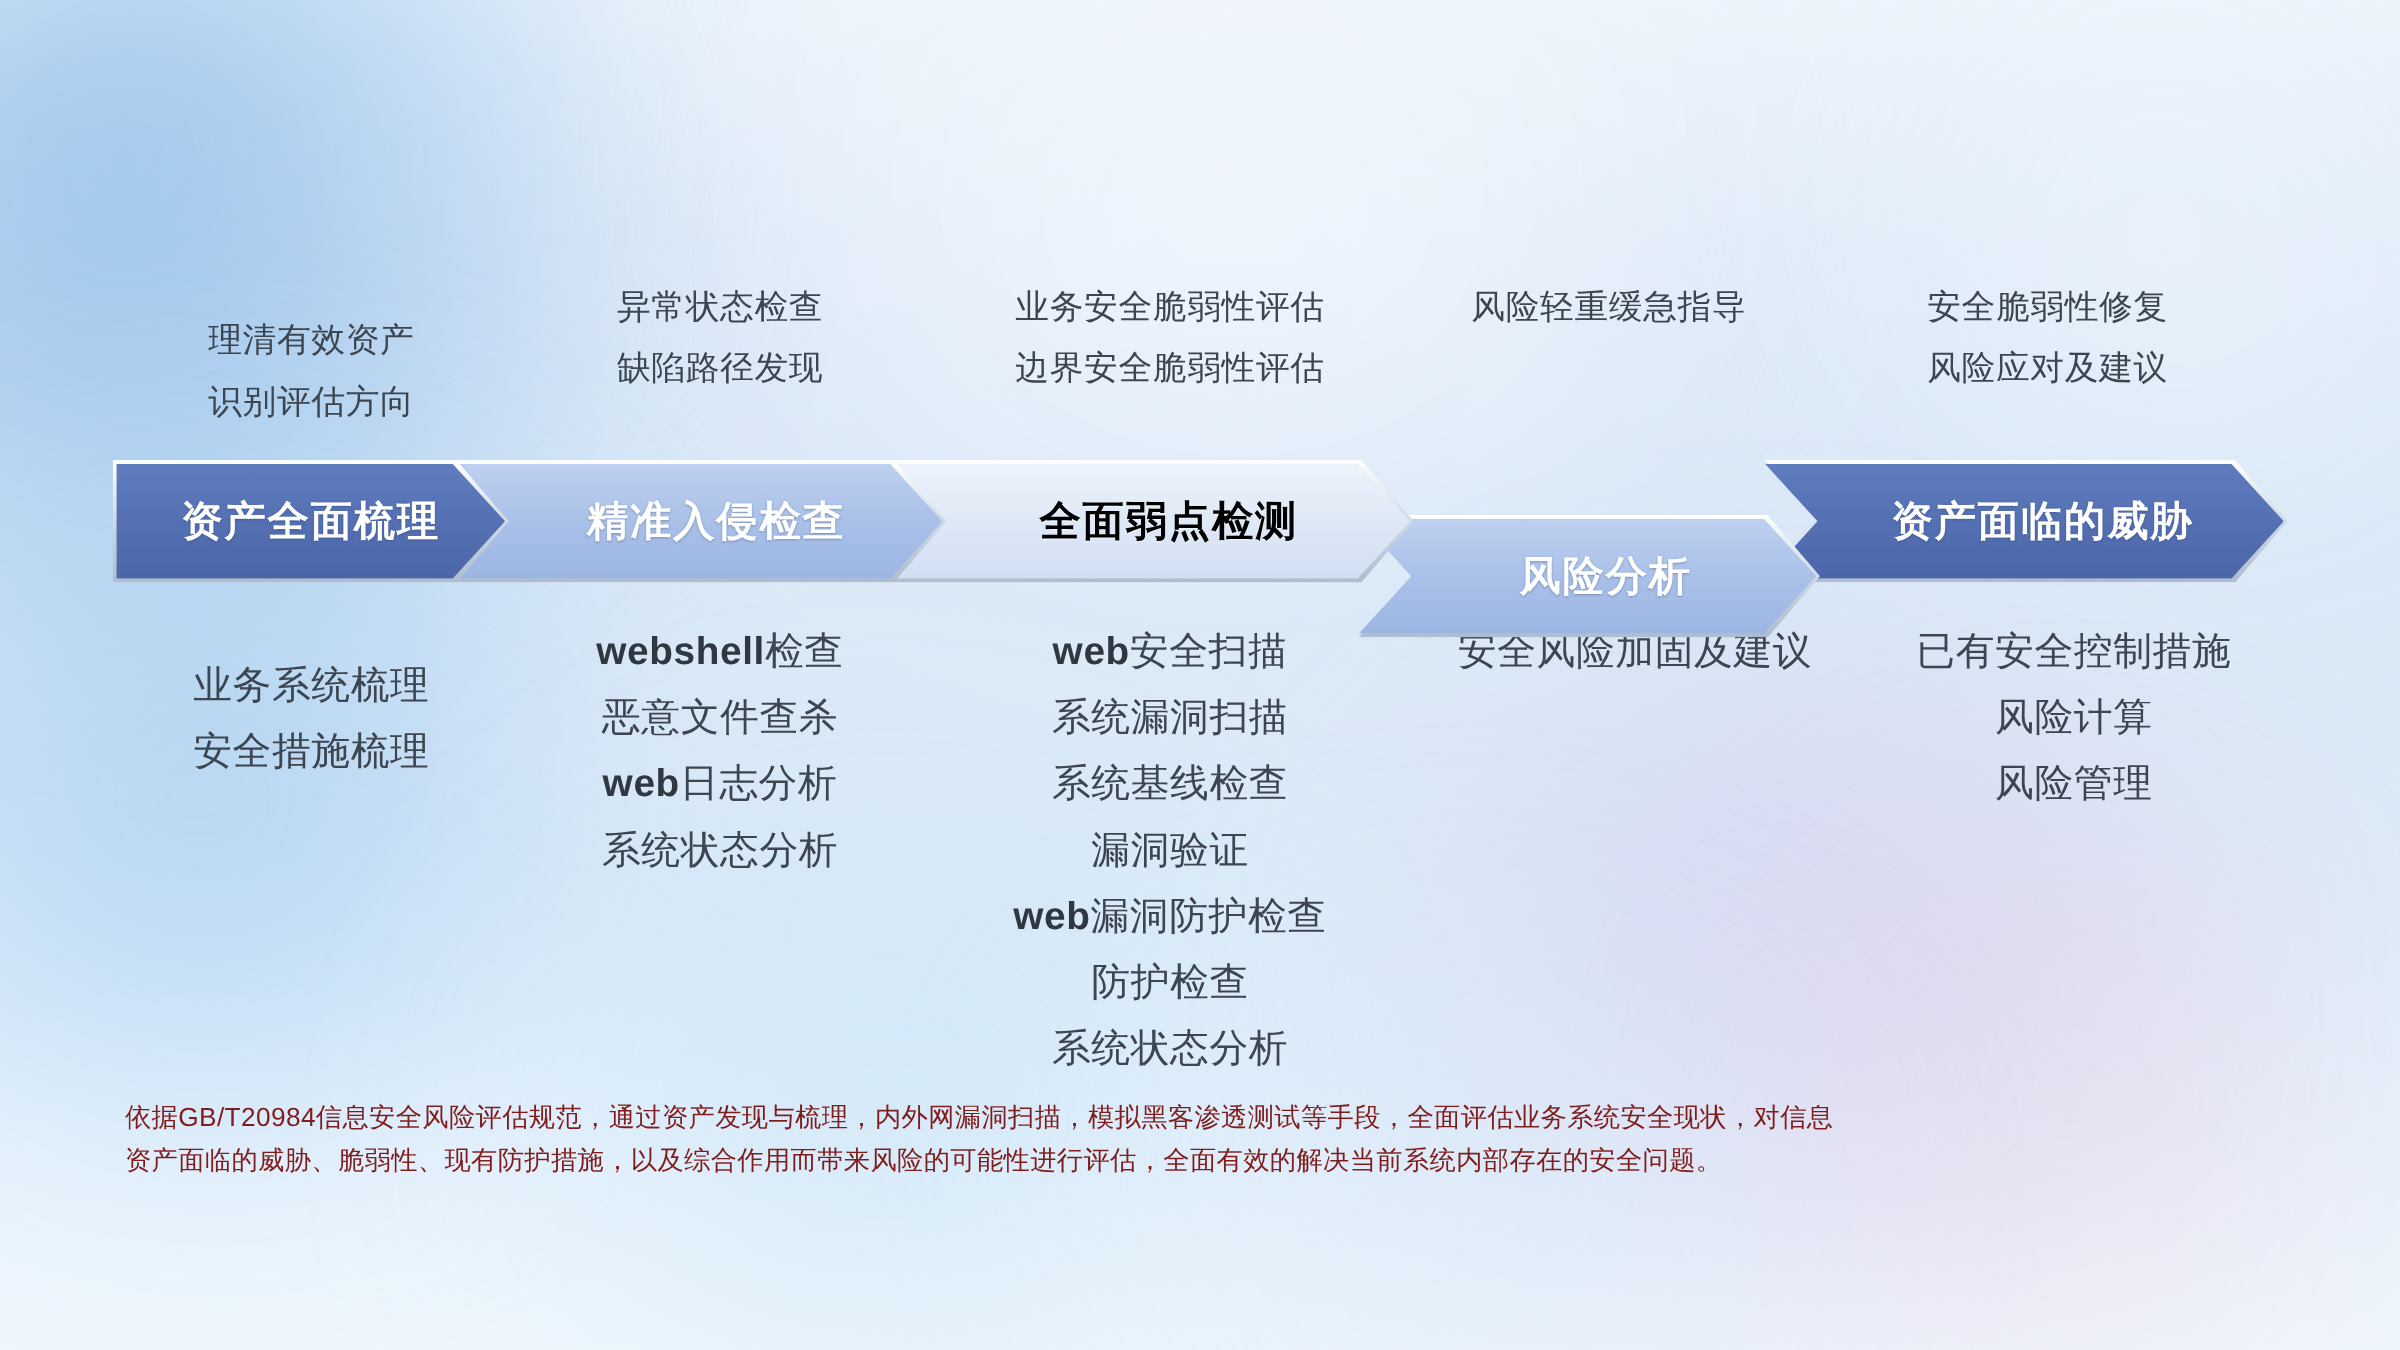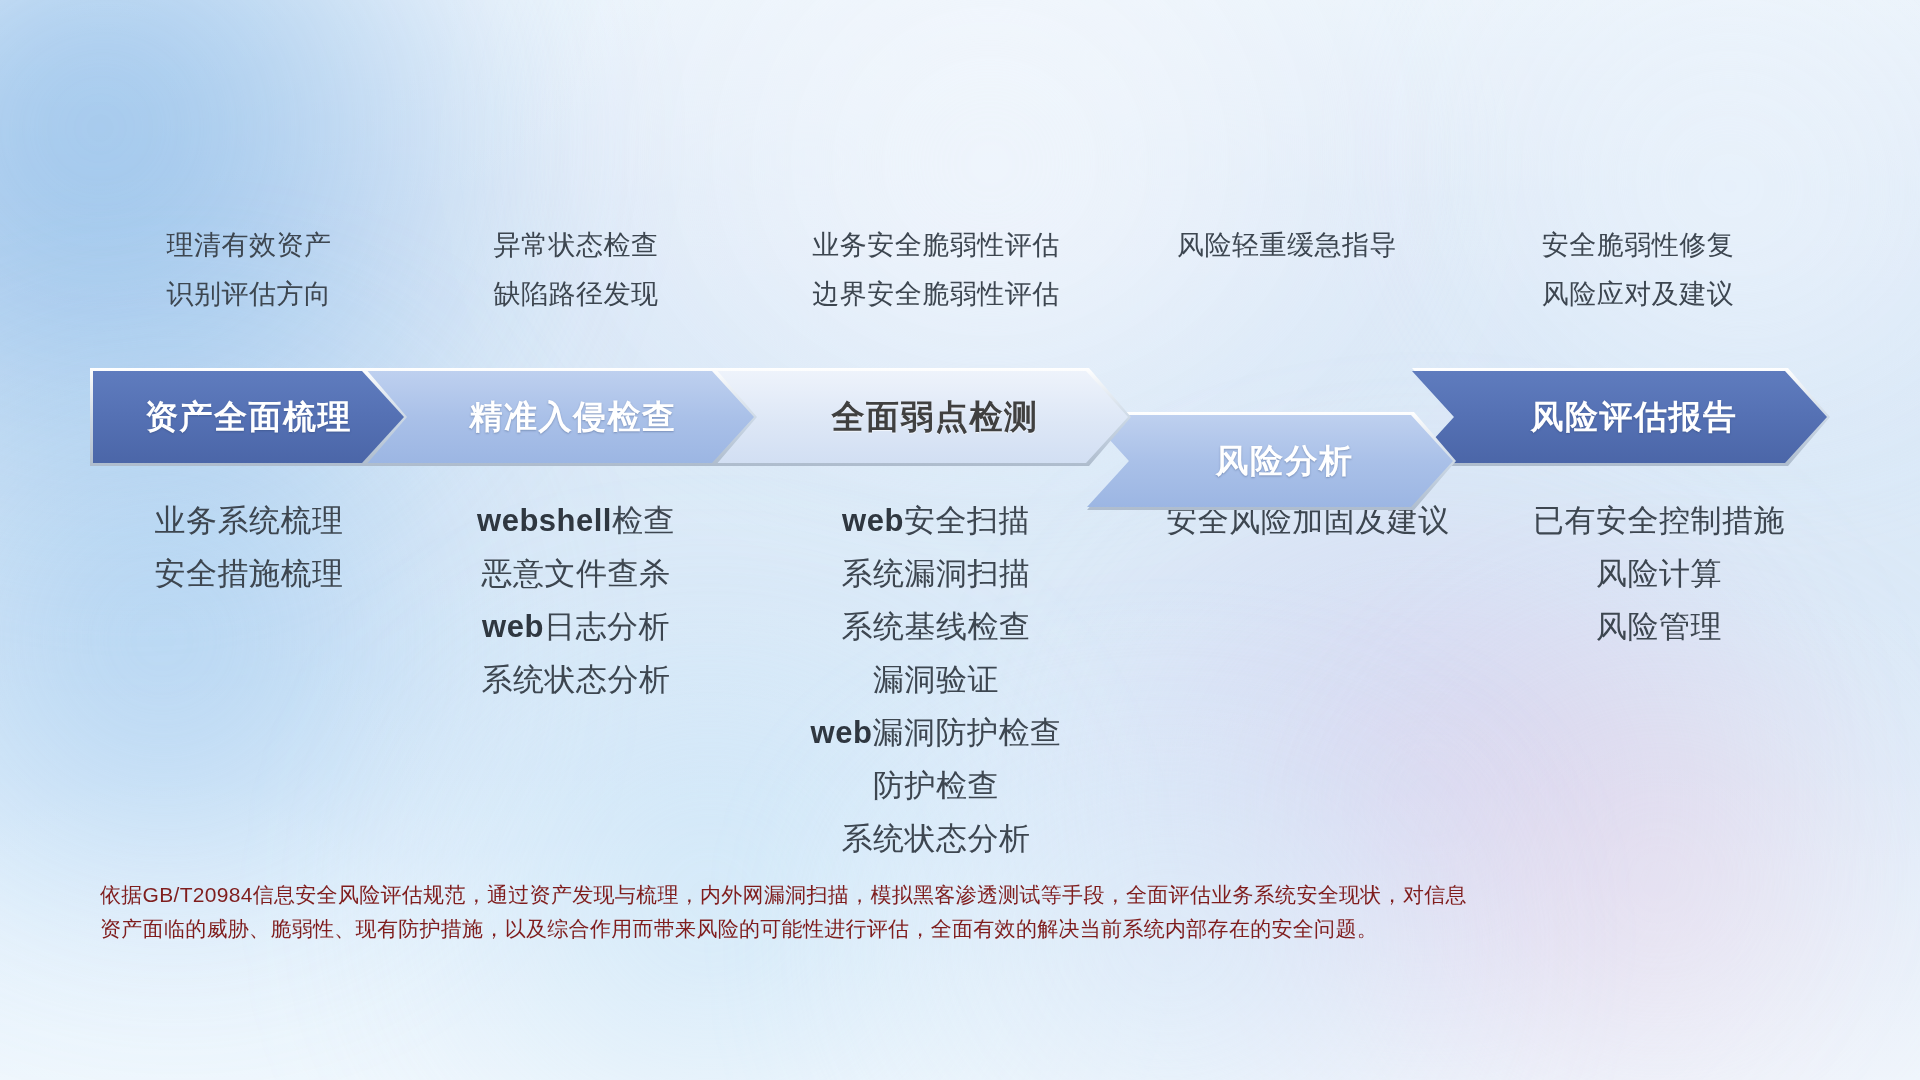--- a/index.html
+++ b/index.html
@@ -20,21 +20,21 @@
   .b4{left:980px;top:520px;width:900px;height:620px;background:radial-gradient(circle at 50% 45%,#cdbde6 0%,rgba(205,189,230,0) 70%);opacity:.55;}
   .b5{left:1280px;top:600px;width:760px;height:560px;background:radial-gradient(circle at 50% 50%,#e9c7dd 0%,rgba(233,199,221,0) 72%);opacity:.45;}
   .b6{left:300px;top:640px;width:820px;height:520px;background:radial-gradient(circle at 50% 50%,#b9dcf4 0%,rgba(185,220,244,0) 72%);opacity:.65;}
   .b7{left:1480px;top:-120px;width:620px;height:520px;background:radial-gradient(circle at 40% 60%,#eaf3fc 0%,rgba(234,243,252,0) 70%);opacity:.9;}
   .b8{left:760px;top:760px;width:820px;height:420px;background:radial-gradient(circle at 50% 40%,#cfe3f6 0%,rgba(207,227,246,0) 72%);opacity:.8;}
   .bg-veil{position:absolute;inset:0;background:linear-gradient(180deg,rgba(255,255,255,.12) 0%,rgba(255,255,255,0) 30%,rgba(255,255,255,.10) 72%,rgba(255,255,255,.30) 100%);}
 
   
   .row{position:absolute;left:96px;width:1728px;display:flex;}
   .col{flex:1;display:flex;flex-direction:column;align-items:center;}
-  .col.c1{flex:0 0 306px;}
+  .col.c1{flex:0 0 306px;margin-top:27px;}
   .col.c2{flex:0 0 348px;}
   .col.c3{flex:0 0 372px;}
   .col.c4{flex:0 0 330px;}
   .col.c5{flex:0 0 372px;}
 
   
   .top-row{top:232px;}
   .top-item{
     font-size:27px;color:#3d4650;line-height:1.0;
     letter-spacing:.5px;margin-bottom:22px;white-space:nowrap;
@@ -60,21 +60,21 @@
     clip-path:polygon(0 0, calc(100% - 42px) 0, 100% 50%, calc(100% - 42px) 100%, 0 100%, 42px 50%);
     background:linear-gradient(180deg,#ffffff 0%,#c9d6e4 55%,#aebccd 100%);
   }
   .shape.edge.head{clip-path:polygon(0 0, calc(100% - 42px) 0, 100% 50%, calc(100% - 42px) 100%, 0 100%);}
 
   .k-dark{background:linear-gradient(180deg,#5f7cbe 0%,#5571b4 48%,#4b66a8 100%);}
   .k-mid{background:linear-gradient(180deg,#bed0ef 0%,#a9c0e8 52%,#9cb6e3 100%);}
   .k-pale{background:linear-gradient(180deg,#eef3fb 0%,#dde7f6 55%,#d2dff3 100%);}
 
   .t-white{color:#ffffff;text-shadow:0 1px 2px rgba(40,60,100,.35);}
-  .t-blue{color:#404040;text-shadow:0 1px 1px rgba(255,255,255,.65);}
+  .t-blue{color:#000000;text-shadow:0 1px 1px rgba(255,255,255,.65);}
 
   
   .bot-row{top:505px;align-items:flex-start;}
   .bot-item{
     font-size:31px;color:#3d4650;line-height:1.0;
     letter-spacing:.5px;margin-bottom:22px;white-space:nowrap;font-weight:400;
   }
   .bot-item b{font-weight:bold;color:#2f3740;}
 
   
@@ -139,21 +139,21 @@
         <div class="lbl t-blue" style="padding-left: 26px;">全面弱点检测</div>
       </div>
       <div class="chev" style="left: 997px; width: 369px; z-index: 7; margin-top: 44px;">
         <div class="shape edge" style="z-index: 1;"></div>
         <div class="shape k-mid mid" style="z-index: 2; inset: 3px 3px 3px 0px; position: absolute;"></div>
         <div class="lbl t-white" style="padding-left: 26px;">风险分析</div>
       </div>
       <div class="chev" style="left: 1322px; width: 418px; z-index: 6;">
         <div class="shape edge" style="z-index: 1;"></div>
         <div class="shape k-dark mid" style="z-index: 2; inset: 3px 3px 3px 0px; position: absolute;"></div>
-        <div class="lbl t-white" style="padding-left: 26px;">风险评估报告</div>
+        <div class="lbl t-white" style="padding-left: 26px;">资产面临的威胁</div>
       </div>
     </div>
 
   <div class="row bot-row" id="bot-row">
       <div class="col c1">
         <div class="bot-item">业务系统梳理</div>
         <div class="bot-item">安全措施梳理</div>
       </div>
       <div class="col c2">
         <div class="bot-item"><b>webshell</b>检查</div>

